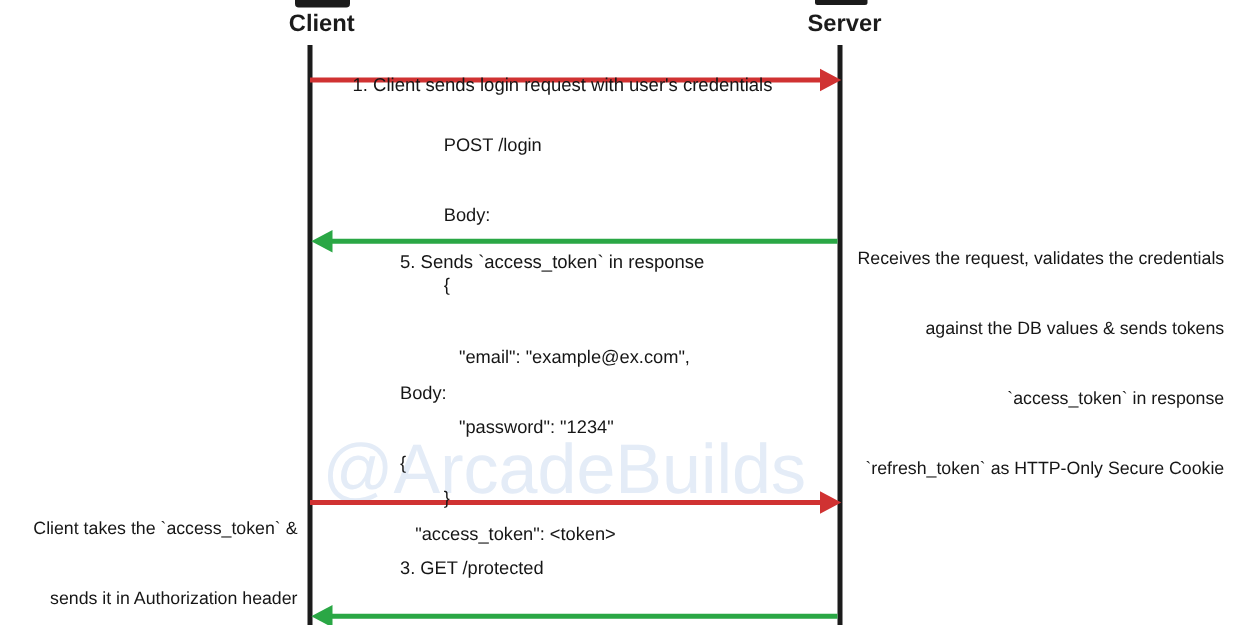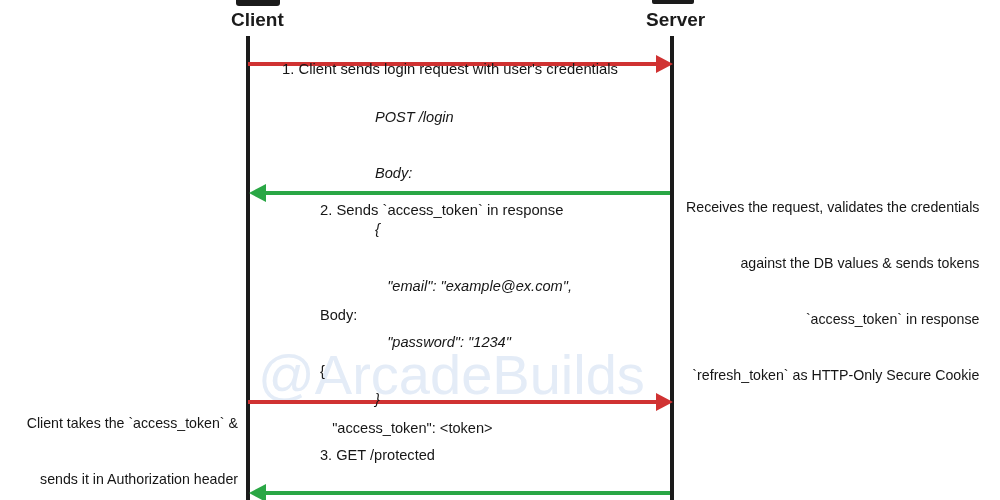--- a/index.html
+++ b/index.html
@@ -145,40 +145,40 @@
   <div class="lifeline client"></div>
 
   <div class="actor-head server"></div>
   <div class="actor-label server">Server</div>
   <div class="lifeline server"></div>
 
   <div class="msg-title" style="left:282px; top:41px;margin-top:20px;">1. Client sends login request with user's credentials</div>
   <div class="arrow-line red" style="left:248px; top:62px; width:418px;"></div>
   <div class="arrow-head right red" style="left:656px; top:55px;"></div>
 
-  <div class="tblock" style="left:375px; top:70px;font-style:italic;">
+  <div class="tblock" style="left:355px; top:70px;">
     <span class="ln">POST /login</span>
     <span class="ln">Body:</span>
     <span class="ln">{</span>
     <span class="ln">   "email": "example@ex.com",</span>
     <span class="ln">   "password": "1234"</span>
     <span class="ln">}</span>
   </div>
 
   <div class="side-note right" style="left:686px; top:161px;">
     <span class="ln">Receives the request, validates the credentials</span>
     <span class="ln">against the DB values &amp; sends tokens</span>
     <span class="ln">`access_token` in response</span>
     <span class="ln">`refresh_token` as HTTP-Only Secure Cookie</span>
   </div>
 
   <div class="arrow-line green" style="left:260px; top:191px; width:410px;"></div>
   <div class="arrow-head left green" style="left:249px; top:184px;"></div>
 
-  <div class="msg-title" style="left:320px; top:202px;">2. Sends `access_token` in response</div>
+  <div class="msg-title" style="left:320px; top:202px;">5. Sends `access_token` in response</div>
   <div class="tblock" style="left:320px; top:212px;">
     <span class="ln" style="visibility:hidden;">.</span>
     <span class="ln">Body:</span>
     <span class="ln">{</span>
     <span class="ln">   "access_token": &lt;token&gt;</span>
     
     
     
   </div>
 

